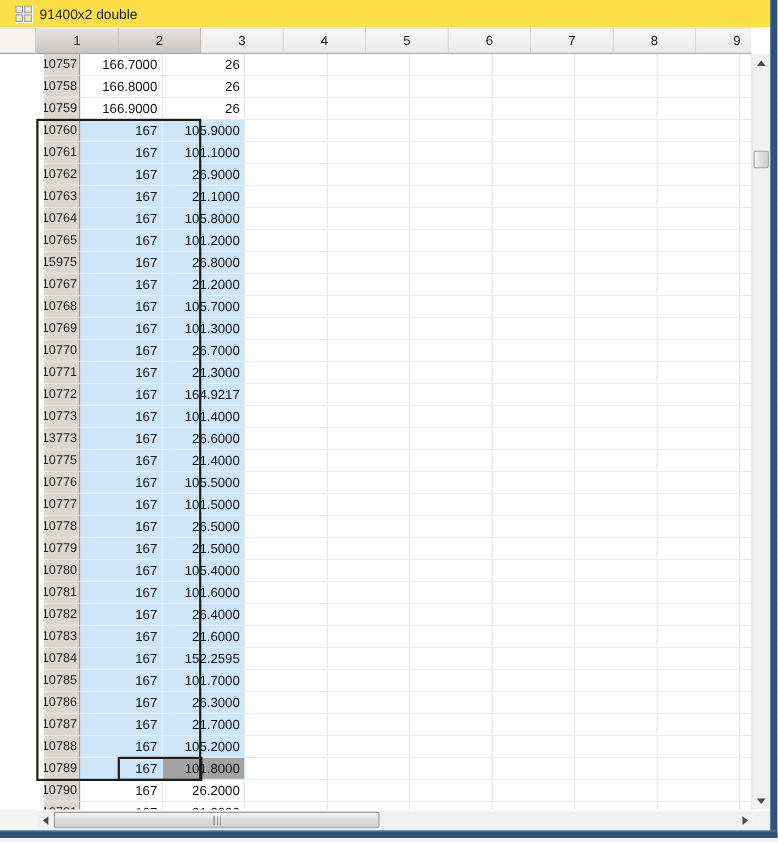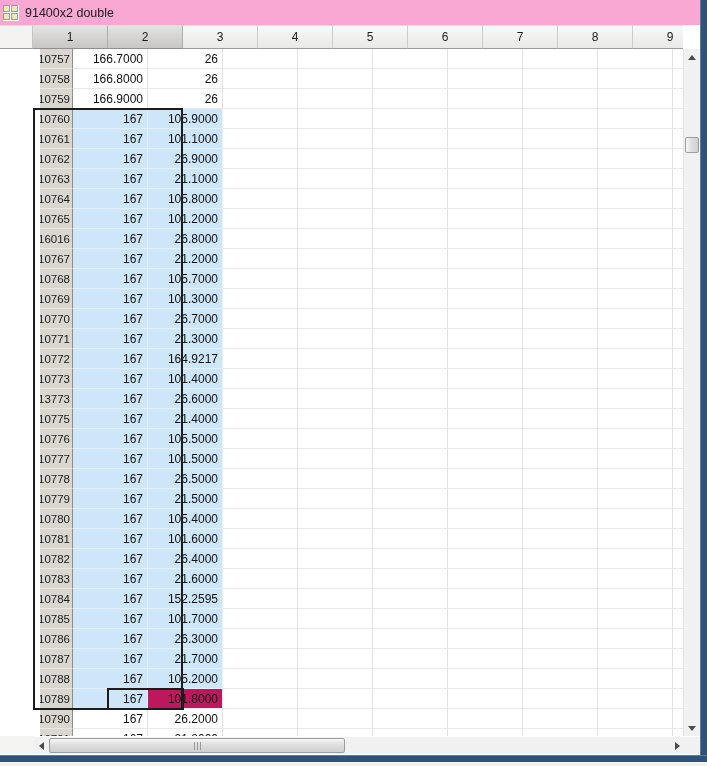--- a/index.html
+++ b/index.html
@@ -1,21 +1,21 @@
 <!DOCTYPE html>
 <html><head>
 <meta charset="utf-8">
 <style>
   html,body{margin:0;padding:0;background:#fff;}
   .stage{position:relative;width:707px;height:766px;background:#fff;overflow:hidden;
          font-family:"Liberation Sans",sans-serif;-webkit-font-smoothing:antialiased;}
 
   
-  .titlebar{position:absolute;left:0;top:0;width:700px;height:25px;background:#f9a8d4;
-            display:flex;align-items:center;box-sizing:border-box;padding-left:3px;}
+  .titlebar{position:absolute;left:0;top:0;width:700px;height:25px;background:#fde047;
+            display:flex;align-items:center;box-sizing:border-box;padding-left:14px;}
   .varicon{width:16px;height:16px;display:grid;grid-template-columns:7px 7px;grid-template-rows:7px 7px;
            gap:1px;margin-right:6px;background:#ffffff;}
   .varicon div{background:#f1e8ba;border:1px solid #94a0a9;box-sizing:border-box;}
   .title-text{font-size:12.5px;color:#1b1b1b;}
 
   
   .headerrow{position:absolute;left:0;top:25px;width:683px;height:24px;display:flex;overflow:hidden;}
   .cornerhdr{width:33px;flex:0 0 33px;height:24px;box-sizing:border-box;background:#f4f3f1;
              border-right:1px solid #c6c6c6;border-bottom:1px solid #9b9b9b;border-top:1px solid #e3e3e3;}
   .colhdr{width:75px;flex:0 0 75px;height:24px;box-sizing:border-box;
@@ -29,21 +29,21 @@
   .row{display:flex;height:20px;}
   .rowhdr{width:33px;flex:0 0 33px;box-sizing:border-box;background:#dad7d0;
           border-right:1px solid #8c8c8c;border-bottom:1px solid #e9e7e1;
           font-size:11.5px;color:#1a1a1a;display:flex;align-items:center;justify-content:flex-end;
           padding-right:2px;}
   .cell{width:75px;flex:0 0 75px;box-sizing:border-box;background:#fff;
         border-right:1px solid #e2e2e2;border-bottom:1px solid #e8e8e8;
         font-size:12px;color:#111;display:flex;align-items:center;justify-content:flex-end;
         padding-right:4px;}
   .cell.sel{background:#cde6f9;border-right-color:#e4f1fd;border-bottom-color:#e4f1fd;}
-  .cell.active{background:#be185d;}
+  .cell.active{background:#a3a3a3;}
 
   
   .sel-outline{position:absolute;left:33px;top:108px;width:150px;height:602px;box-sizing:border-box;
                border:2px solid #1c1c1c;pointer-events:none;}
   .active-outline{position:absolute;left:107px;top:688px;width:77px;height:22px;box-sizing:border-box;
                   border:2px solid #1c1c1c;pointer-events:none;}
 
   
   .vscroll{position:absolute;left:683px;top:49px;width:17px;height:687px;background:#f1f1f1;
            border-left:1px solid #e5e5e5;box-sizing:border-box;}
@@ -206,21 +206,21 @@
         <div class="cell sel">101.2000</div>
         <div class="cell"></div>
         <div class="cell"></div>
         <div class="cell"></div>
         <div class="cell"></div>
         <div class="cell"></div>
         <div class="cell"></div>
         <div class="cell"></div>
       </div>
       <div class="row">
-        <div class="rowhdr">16016</div>
+        <div class="rowhdr">15975</div>
         <div class="cell sel">167</div>
         <div class="cell sel">26.8000</div>
         <div class="cell"></div>
         <div class="cell"></div>
         <div class="cell"></div>
         <div class="cell"></div>
         <div class="cell"></div>
         <div class="cell"></div>
         <div class="cell"></div>
       </div>

